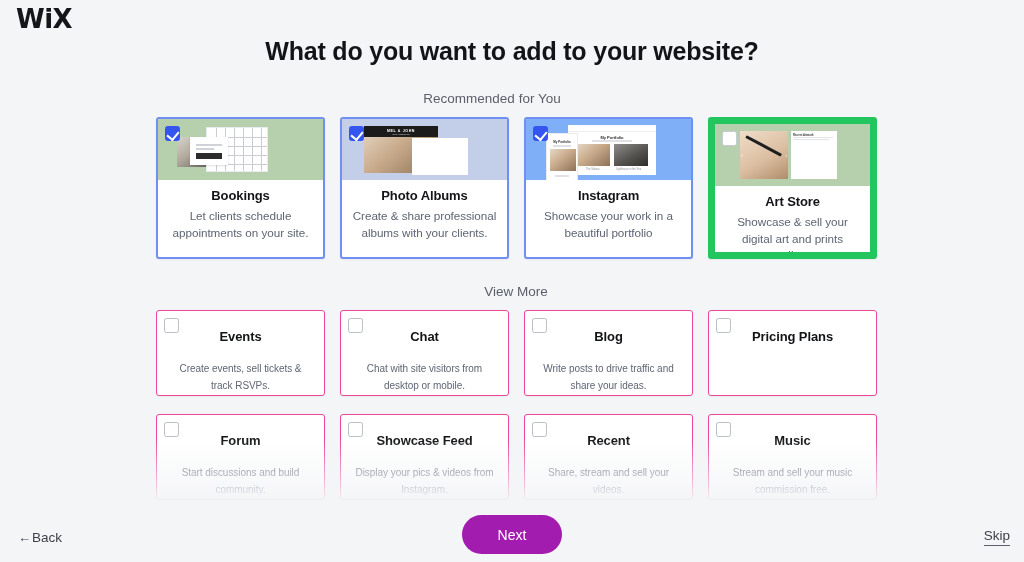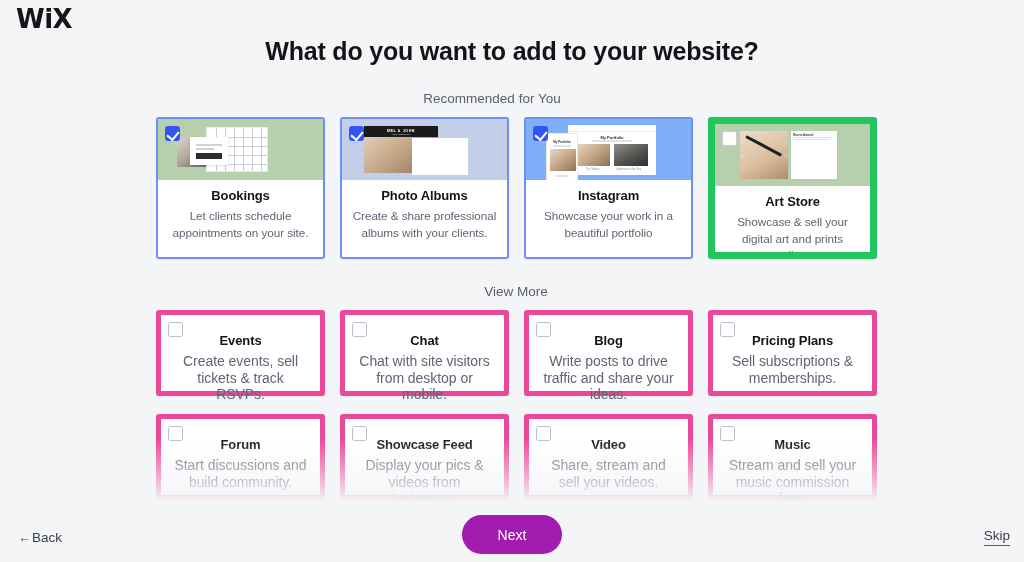--- a/index.html
+++ b/index.html
@@ -181,41 +181,41 @@
     mask-image: linear-gradient(to bottom,#000 0,#000 128px,rgba(0,0,0,.35) 172px,rgba(0,0,0,0) 192px);
   }
   .more-grid {
     display: grid;
     grid-template-columns: repeat(4, 169px);
     gap: 18px 15px;
   }
   .more-card {
     width: 169px; height: 86px;
     background: #fff;
-    border: 5px solid #ec4899;
+    border: 1px solid #ec4899;
     border-radius: 3px;
     position: relative;
     box-shadow: 0 1px 2px rgba(22,27,41,.045);
     cursor: pointer;
   }
   .more-card .cb {
     border-color: #b9bec9;
   }
   .more-body {
     padding: 18px 11px 0;
     text-align: center;
   }
   .more-title {
     font-size: 13px; font-weight: bold;
     color: #131417; line-height: 16px;
     letter-spacing: -0.1px;
   }
   .more-desc {
-    margin-top: 4px;
-    font-size: 14px; color: #5f6575;
+    margin-top: 16px;
+    font-size: 10px; color: #5f6575;
     line-height: 16.5px; letter-spacing: -0.05px;
   }
 
   
   .back-link {
     position: absolute;
     left: 18px; bottom: 17px;
     font-size: 13.5px;
     color: #3b3f4a;
     display: flex; align-items: center;
@@ -390,41 +390,40 @@
         <div class="cb "></div>
      <div class="more-body">
        <div class="more-title">Blog</div>
        <div class="more-desc">Write posts to drive traffic and share your ideas.</div>
      </div>
       </div>
       <div class="more-card">
         <div class="cb "></div>
      <div class="more-body">
        <div class="more-title">Pricing Plans</div>
-       <div class="more-desc">Sell subscriptions &amp; memberships.</div>
      </div>
       </div>
       <div class="more-card">
         <div class="cb "></div>
      <div class="more-body">
        <div class="more-title">Forum</div>
        <div class="more-desc">Start discussions and build community.</div>
      </div>
       </div>
       <div class="more-card">
         <div class="cb "></div>
      <div class="more-body">
        <div class="more-title">Showcase Feed</div>
        <div class="more-desc">Display your pics &amp; videos from Instagram.</div>
      </div>
       </div>
       <div class="more-card">
         <div class="cb "></div>
      <div class="more-body">
-       <div class="more-title">Video</div>
+       <div class="more-title">Recent</div>
        <div class="more-desc">Share, stream and sell your videos.</div>
      </div>
       </div>
       <div class="more-card">
         <div class="cb "></div>
      <div class="more-body">
        <div class="more-title">Music</div>
        <div class="more-desc">Stream and sell your music commission free.</div>
      </div>
       </div>

